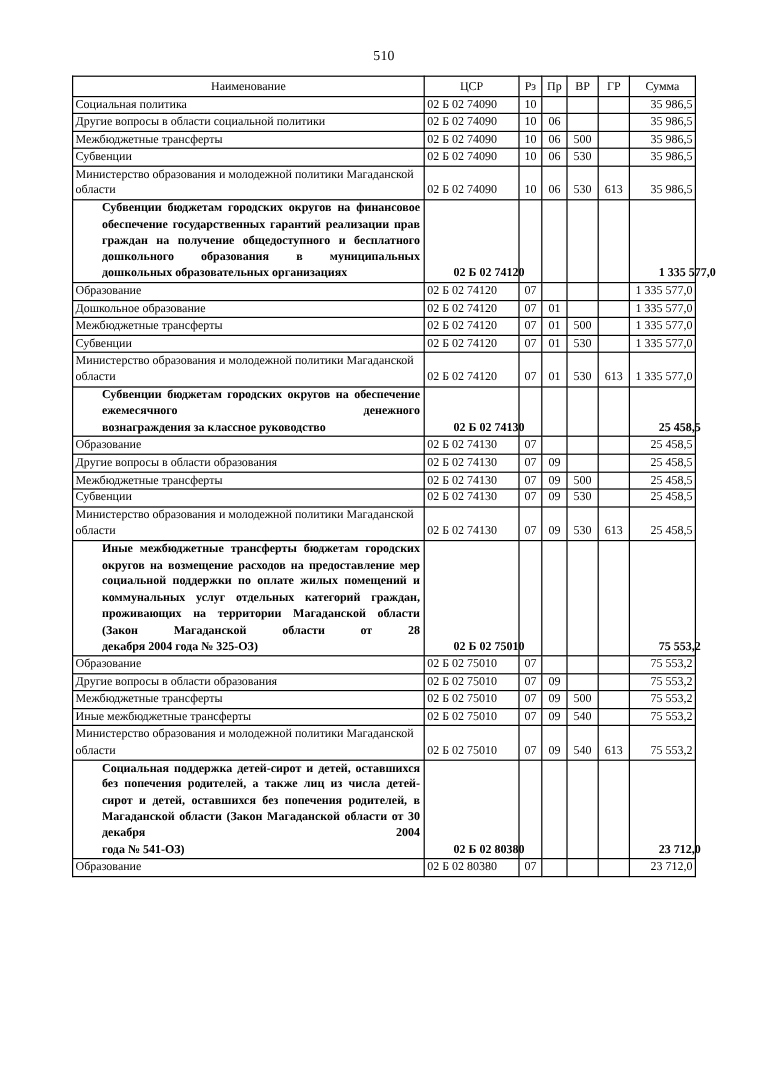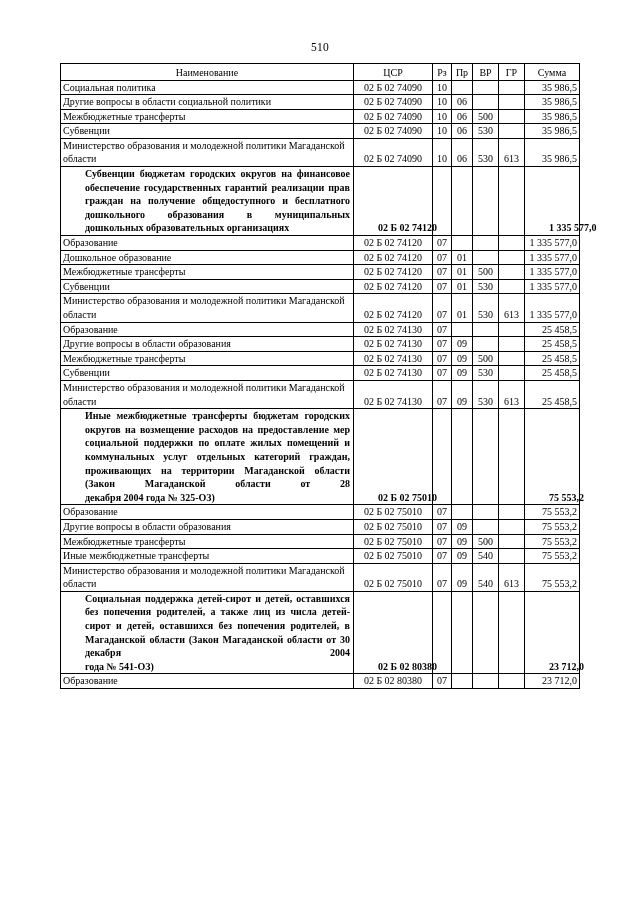--- a/index.html
+++ b/index.html
@@ -69,21 +69,21 @@
     text-align-last: justify;
     font-weight: bold;
     vertical-align: top;
     padding-right: 3px;
   }
   td.name.just .lastline {
     text-align-last: left;
     display: block;
   }
   td.csr {
-    text-align: center;
+    text-align: left;
     padding-left: 3px;
     white-space: nowrap;
     vertical-align: bottom;
   }
   td.code {
     text-align: center;
     vertical-align: bottom;
   }
   td.sum {
     text-align: right;
@@ -225,20 +225,32 @@
         </tr>
         <tr>
           <td class="name multiline">Министерство образования и молодежной политики Магаданской области</td>
           <td class="csr">02 Б 02 74120</td>
           <td class="code">07</td>
           <td class="code">01</td>
           <td class="code">530</td>
           <td class="code">613</td>
           <td class="sum">1 335 577,0</td>
         </tr>
+        <tr class="bold">
+          <td class="name just">
+            <span class="blk">Субвенции бюджетам городских округов на обеспечение ежемесячного денежного</span>
+            <span class="lastline">вознаграждения за классное руководство</span>
+          </td>
+          <td class="csr">02 Б 02 74130</td>
+          <td class="code"></td>
+          <td class="code"></td>
+          <td class="code"></td>
+          <td class="code"></td>
+          <td class="sum">25 458,5</td>
+        </tr>
         <tr>
           <td class="name">Образование</td>
           <td class="csr">02 Б 02 74130</td>
           <td class="code">07</td>
           <td class="code"></td>
           <td class="code"></td>
           <td class="code"></td>
           <td class="sum">25 458,5</td>
         </tr>
         <tr>

